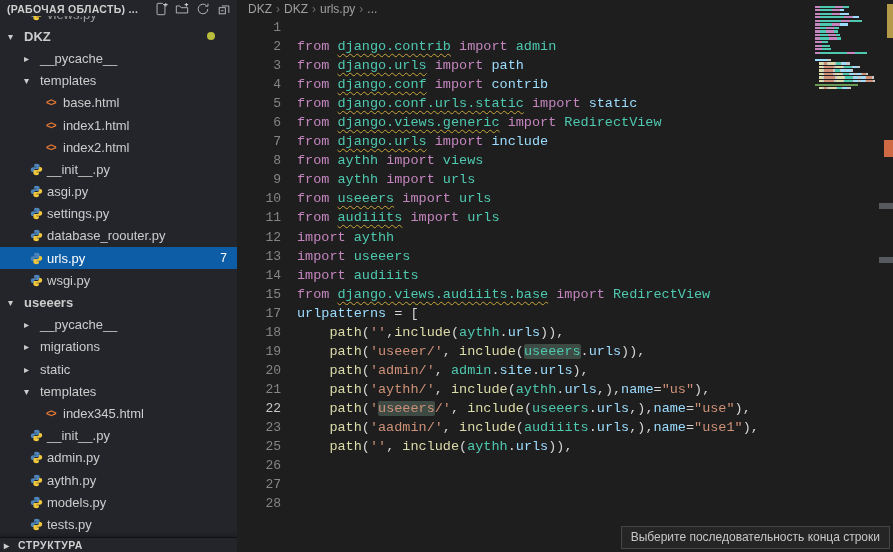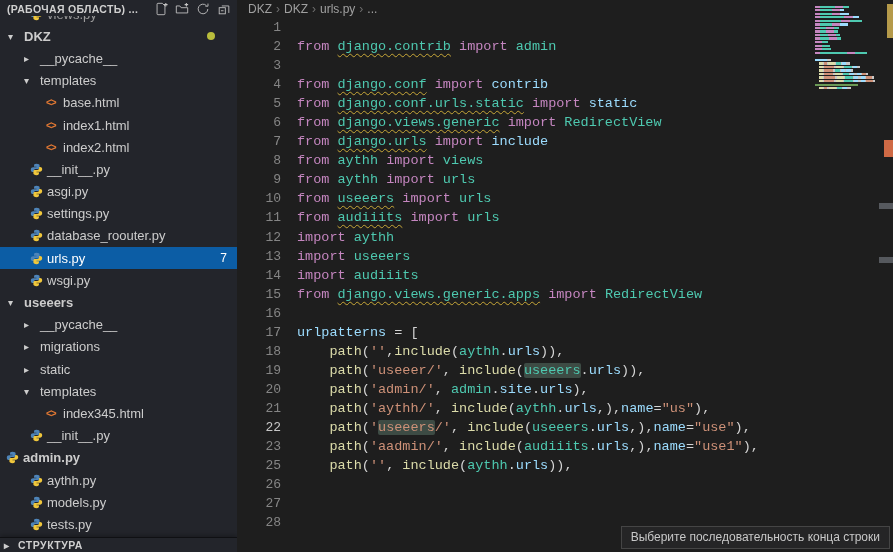--- a/index.html
+++ b/index.html
@@ -191,21 +191,21 @@
         <div class="row" style="padding-left: 24px;">
           <span class="spacer"></span>
           <span class="ficon">
             <svg width="13" height="13" viewBox="0 0 16 16">
               <path fill="#4e84b8" d="M7.9 1c-2.6 0-2.9 1.2-2.9 2v1.6h3v.7H3.8C2.2 5.3 1 6.3 1 8.2c0 1.9 1 2.9 2.6 2.9h1.2V9.4c0-1.3 1.1-2.1 2.3-2.1h3c1 0 1.7-.8 1.7-1.8V3c0-1-.9-2-3.9-2z"></path>
               <path fill="#f0c73c" d="M8.1 15c2.6 0 2.9-1.2 2.9-2v-1.6H8v-.7h4.2c1.6 0 2.8-1 2.8-2.9 0-1.9-1-2.9-2.6-2.9h-1.2v1.7c0 1.3-1.1 2.1-2.3 2.1h-3c-1 0-1.7.8-1.7 1.8V13c0 1 .9 2 3.9 2z"></path>
             </svg>
           </span>
           <span class="lbl">__init__.py</span>
         </div>
-        <div class="row" style=" font-weight: bold;">
+        <div class="row" style="padding-left: 24px;">
           <span class="spacer"></span>
           <span class="ficon">
             <svg width="13" height="13" viewBox="0 0 16 16">
               <path fill="#4e84b8" d="M7.9 1c-2.6 0-2.9 1.2-2.9 2v1.6h3v.7H3.8C2.2 5.3 1 6.3 1 8.2c0 1.9 1 2.9 2.6 2.9h1.2V9.4c0-1.3 1.1-2.1 2.3-2.1h3c1 0 1.7-.8 1.7-1.8V3c0-1-.9-2-3.9-2z"></path>
               <path fill="#f0c73c" d="M8.1 15c2.6 0 2.9-1.2 2.9-2v-1.6H8v-.7h4.2c1.6 0 2.8-1 2.8-2.9 0-1.9-1-2.9-2.6-2.9h-1.2v1.7c0 1.3-1.1 2.1-2.3 2.1h-3c-1 0-1.7.8-1.7 1.8V13c0 1 .9 2 3.9 2z"></path>
             </svg>
           </span>
           <span class="lbl">admin.py</span>
         </div>
         <div class="row" style="padding-left: 24px;">
@@ -283,34 +283,33 @@
         <span class="bc-sep">›</span>
         <span class="bc-item">DKZ</span>
         <span class="bc-sep">›</span>
         <span class="bc-item">urls.py</span>
         <span class="bc-sep">›</span>
         <span class="bc-item">...</span>
       </div>
     <div class="code">
         <div class="line"><div class="ln">1</div><div class="lc"></div></div>
         <div class="line"><div class="ln">2</div><div class="lc"><span class="tok-k">from </span><span class="tok-m sq">django.contrib</span><span class="tok-k"> import </span><span class="tok-m">admin</span></div></div>
-        <div class="line"><div class="ln">3</div></div>
+        <div class="line"><div class="ln">3</div><div class="lc"><span class="tok-k">from </span><span class="tok-m sq">django.urls</span><span class="tok-k"> import </span><span class="tok-v">path</span></div></div>
         <div class="line"><div class="ln">4</div><div class="lc"><span class="tok-k">from </span><span class="tok-m sq">django.conf</span><span class="tok-k"> import </span><span class="tok-v">contrib</span></div></div>
         <div class="line"><div class="ln">5</div><div class="lc"><span class="tok-k">from </span><span class="tok-m sq">django.conf.urls.static</span><span class="tok-k"> import </span><span class="tok-v">static</span></div></div>
         <div class="line"><div class="ln">6</div><div class="lc"><span class="tok-k">from </span><span class="tok-m sq">django.views.generic</span><span class="tok-k"> import </span><span class="tok-c">RedirectView</span></div></div>
         <div class="line"><div class="ln">7</div><div class="lc"><span class="tok-k">from </span><span class="tok-m sq">django.urls</span><span class="tok-k"> import </span><span class="tok-v">include</span></div></div>
         <div class="line"><div class="ln">8</div><div class="lc"><span class="tok-k">from </span><span class="tok-m">aythh</span><span class="tok-k"> import </span><span class="tok-m">views</span></div></div>
         <div class="line"><div class="ln">9</div><div class="lc"><span class="tok-k">from </span><span class="tok-m">aythh</span><span class="tok-k"> import </span><span class="tok-m">urls</span></div></div>
         <div class="line"><div class="ln">10</div><div class="lc"><span class="tok-k">from </span><span class="tok-m sq">useeers</span><span class="tok-k"> import </span><span class="tok-m">urls</span></div></div>
         <div class="line"><div class="ln">11</div><div class="lc"><span class="tok-k">from </span><span class="tok-m sq">audiiits</span><span class="tok-k"> import </span><span class="tok-m">urls</span></div></div>
         <div class="line"><div class="ln">12</div><div class="lc"><span class="tok-k">import </span><span class="tok-m">aythh</span></div></div>
         <div class="line"><div class="ln">13</div><div class="lc"><span class="tok-k">import </span><span class="tok-m">useeers</span></div></div>
         <div class="line"><div class="ln">14</div><div class="lc"><span class="tok-k">import </span><span class="tok-m">audiiits</span></div></div>
-        <div class="line"><div class="ln">15</div><div class="lc"><span class="tok-k">from </span><span class="tok-m sq">django.views.generic.apps</span><span class="tok-k"> import </span><span class="tok-c">RedirectView</span></div></div>
-        <div class="line"><div class="ln">16</div><div class="lc"></div></div>
+        <div class="line"><div class="ln">15</div><div class="lc"><span class="tok-k">from </span><span class="tok-m sq">django.views.audiiits.base</span><span class="tok-k"> import </span><span class="tok-c">RedirectView</span></div></div>
         <div class="line"><div class="ln">17</div><div class="lc"><span class="tok-v">urlpatterns</span><span class="tok-p"> = [</span></div></div>
         <div class="line"><div class="ln">18</div><div class="lc"><span class="tok-p">    </span><span class="tok-f">path</span><span class="tok-p">(</span><span class="tok-s">''</span><span class="tok-p">,</span><span class="tok-f">include</span><span class="tok-p">(</span><span class="tok-m">aythh</span><span class="tok-p">.</span><span class="tok-v">urls</span><span class="tok-p">)),</span></div></div>
         <div class="line"><div class="ln">19</div><div class="lc"><span class="tok-p">    </span><span class="tok-f">path</span><span class="tok-p">(</span><span class="tok-s">'useeer/'</span><span class="tok-p">, </span><span class="tok-f">include</span><span class="tok-p">(</span><span class="tok-m hl">useeers</span><span class="tok-p">.</span><span class="tok-v">urls</span><span class="tok-p">)),</span></div></div>
         <div class="line"><div class="ln">20</div><div class="lc"><span class="tok-p">    </span><span class="tok-f">path</span><span class="tok-p">(</span><span class="tok-s">'admin/'</span><span class="tok-p">, </span><span class="tok-m">admin</span><span class="tok-p">.</span><span class="tok-v">site</span><span class="tok-p">.</span><span class="tok-v">urls</span><span class="tok-p">),</span></div></div>
         <div class="line"><div class="ln">21</div><div class="lc"><span class="tok-p">    </span><span class="tok-f">path</span><span class="tok-p">(</span><span class="tok-s">'aythh/'</span><span class="tok-p">, </span><span class="tok-f">include</span><span class="tok-p">(</span><span class="tok-m">aythh</span><span class="tok-p">.</span><span class="tok-v">urls</span><span class="tok-p">,),</span><span class="tok-v">name</span><span class="tok-p">=</span><span class="tok-s">"us"</span><span class="tok-p">),</span></div></div>
         <div class="line"><div class="ln cur">22</div><div class="lc"><span class="tok-p">    </span><span class="tok-f">path</span><span class="tok-p">(</span><span class="tok-s">'</span><span class="tok-s hl">useeers</span><span class="tok-s">/'</span><span class="tok-p">, </span><span class="tok-f">include</span><span class="tok-p">(</span><span class="tok-m">useeers</span><span class="tok-p">.</span><span class="tok-v">urls</span><span class="tok-p">,),</span><span class="tok-v">name</span><span class="tok-p">=</span><span class="tok-s">"use"</span><span class="tok-p">),</span></div></div>
         <div class="line"><div class="ln">23</div><div class="lc"><span class="tok-p">    </span><span class="tok-f">path</span><span class="tok-p">(</span><span class="tok-s">'aadmin/'</span><span class="tok-p">, </span><span class="tok-f">include</span><span class="tok-p">(</span><span class="tok-m">audiiits</span><span class="tok-p">.</span><span class="tok-v">urls</span><span class="tok-p">,),</span><span class="tok-v">name</span><span class="tok-p">=</span><span class="tok-s">"use1"</span><span class="tok-p">),</span></div></div>
         <div class="line"><div class="ln">25</div><div class="lc"><span class="tok-p">    </span><span class="tok-f">path</span><span class="tok-p">(</span><span class="tok-s">''</span><span class="tok-p">, </span><span class="tok-f">include</span><span class="tok-p">(</span><span class="tok-m">aythh</span><span class="tok-p">.</span><span class="tok-v">urls</span><span class="tok-p">)),</span></div></div>
         <div class="line"><div class="ln">26</div><div class="lc"></div></div>
         <div class="line"><div class="ln">27</div><div class="lc"></div></div>

